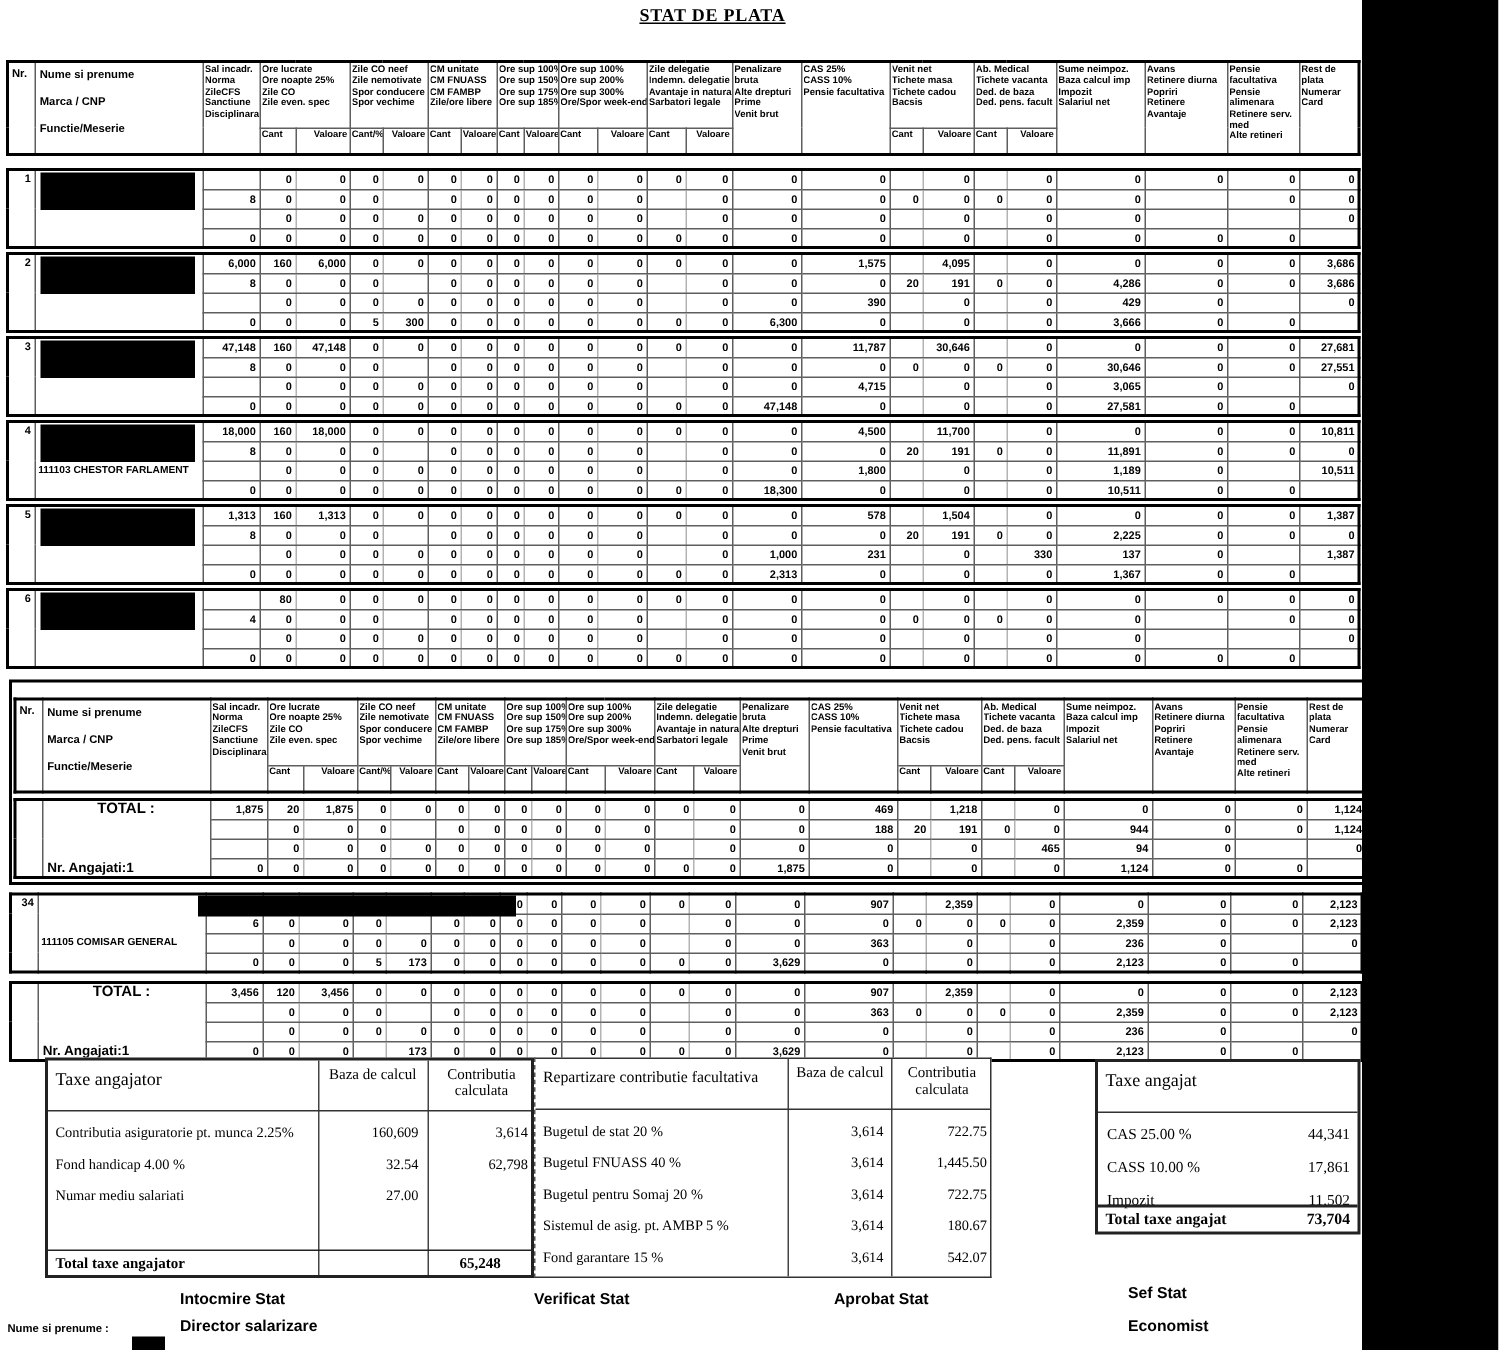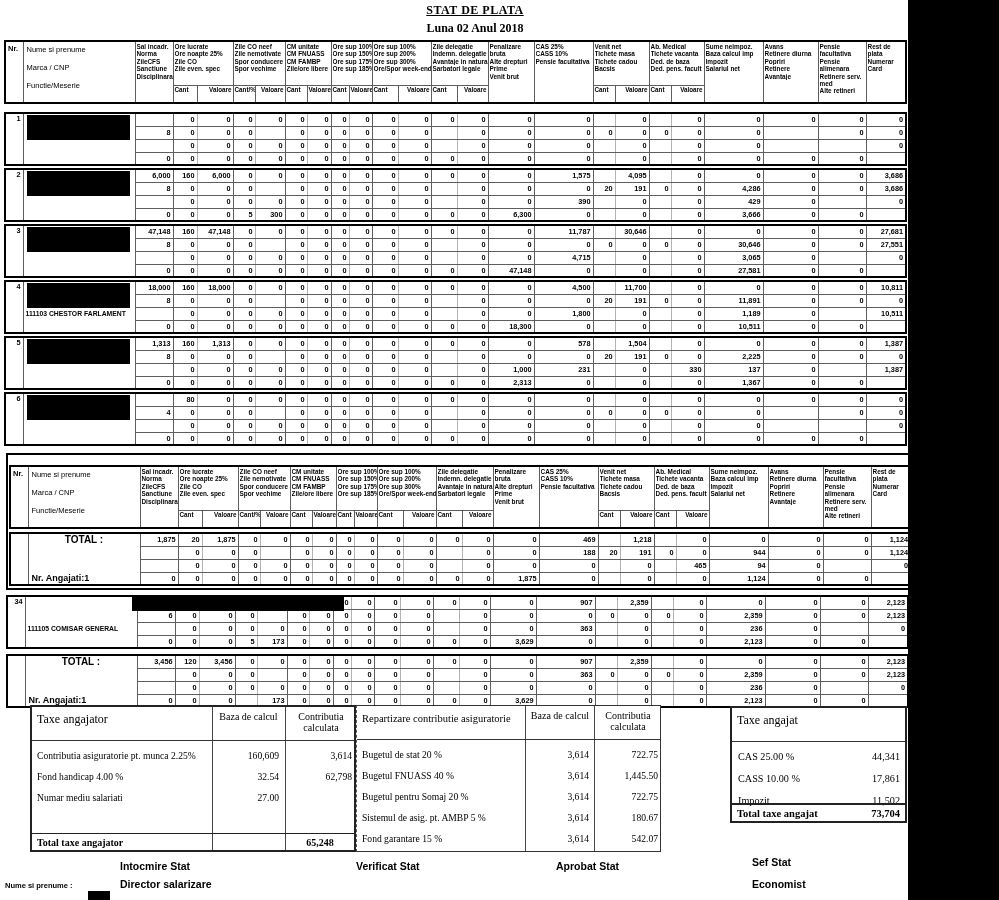--- a/index.html
+++ b/index.html
@@ -15,21 +15,21 @@
 table.pay td{font-size:7.3px;font-weight:bold;text-align:right;padding:0 2px;white-space:nowrap;color:#000}
 table.pay td.cant{border-right:1px solid #b3b3b3}
 table.pay th{vertical-align:top;background:#fff}
 tr.hr1{height:45px}
 tr.hr2{height:10px}
 .h-line{font-size:6.4px;line-height:7.4px;font-weight:bold;text-align:left;white-space:nowrap;overflow:hidden}
 th.h-col{padding:1px 0 0 1px}
 th.h-col.wrapok .h-line{white-space:normal}
 th.h-nr{font-size:7.5px;font-weight:bold;text-align:left;padding:2px;vertical-align:top}
 th.h-name{padding:3px 3px;text-align:left}
-.h-nameline{font-size:7.5px;font-weight:normal;margin-bottom:9px;white-space:nowrap}
+.h-nameline{font-size:7.5px;font-weight:bold;margin-bottom:9px;white-space:nowrap}
 th.h-cv{font-size:6.3px;font-weight:bold;text-align:left;padding:0 1px;vertical-align:middle}
 th.h-cv.v{text-align:right}
 #sec1 table{margin:0 0 2px 4px}
 #sec1 table.hdr{margin-bottom:8px}
 td.nrcell{vertical-align:top;text-align:left;font-size:7.5px;padding:1px 2px}
 td.namecell{position:relative;padding:0;vertical-align:top}
 .redact{position:absolute;top:1px;left:3px;width:103px;height:25px;background:#000}
 .func{position:absolute;top:28px;left:2px;font-size:6.8px;font-weight:bold;white-space:nowrap;text-align:left}
 .totlabel{text-align:center;font-size:10px;font-weight:bold}
 .angajati{position:absolute;bottom:1px;left:3px;font-size:9px;font-weight:bold;white-space:nowrap;text-align:left}
@@ -55,21 +55,20 @@
 .sig{position:absolute;font-weight:bold;font-size:10.5px;font-family:"Liberation Sans",sans-serif;white-space:nowrap}
 .sig.small{font-size:7.5px}
 #strip{position:absolute;left:908px;top:0;width:91px;height:900px;background:#000;z-index:50}
 #bbar{position:absolute;left:88px;top:891px;width:22px;height:9px;background:#000;z-index:40}
 </style>
 </head>
 <body>
 
 <div id="page">
   <div id="title">STAT DE PLATA</div>
-  <div id="subtitle">Luna 02 Anul 2018</div>
 
   <div id="main">
     <div id="sec1">
         <table class="pay hdr">
           <colgroup>
             <col style="width: 18px;">
             <col style="width: 112px;">
             <col style="width: 38px;">
             <col style="width: 24px;">
             <col style="width: 36px;">
@@ -1616,21 +1615,21 @@
     <div class="bx-total">
       <span class="bx-cell" style="left:5px">Total taxe angajator</span>
       <span class="bx-cell" style="left:256px;width:64px;text-align:center">65,248</span>
     </div>
   </div>
 
   <div class="bx" id="bmid">
     <div class="vline" style="left:168px"></div>
     <div class="vline" style="left:237px"></div>
     <div class="bx-h">
-      <div class="bx-title" style="font-size:10.5px;top:7px">Repartizare contributie asiguratorie</div>
+      <div class="bx-title" style="font-size:10.5px;top:7px">Repartizare contributie facultativa</div>
       <div class="bx-ch" style="left:170px;width:66px">Baza de calcul</div>
       <div class="bx-ch" style="left:239px;width:64px">Contributia calculata</div>
     </div>
     <div class="bx-rows" id="bmid-rows">
         <div class="bx-row">
           <span class="bx-cell" style="left: 5px;">Bugetul de stat 20 %</span>
           <span class="bx-cell" style="left: 172px; width: 60px; text-align: right;">3,614</span>
           <span class="bx-cell" style="left: 241px; width: 60px; text-align: right;">722.75</span>
         </div>
         <div class="bx-row">

